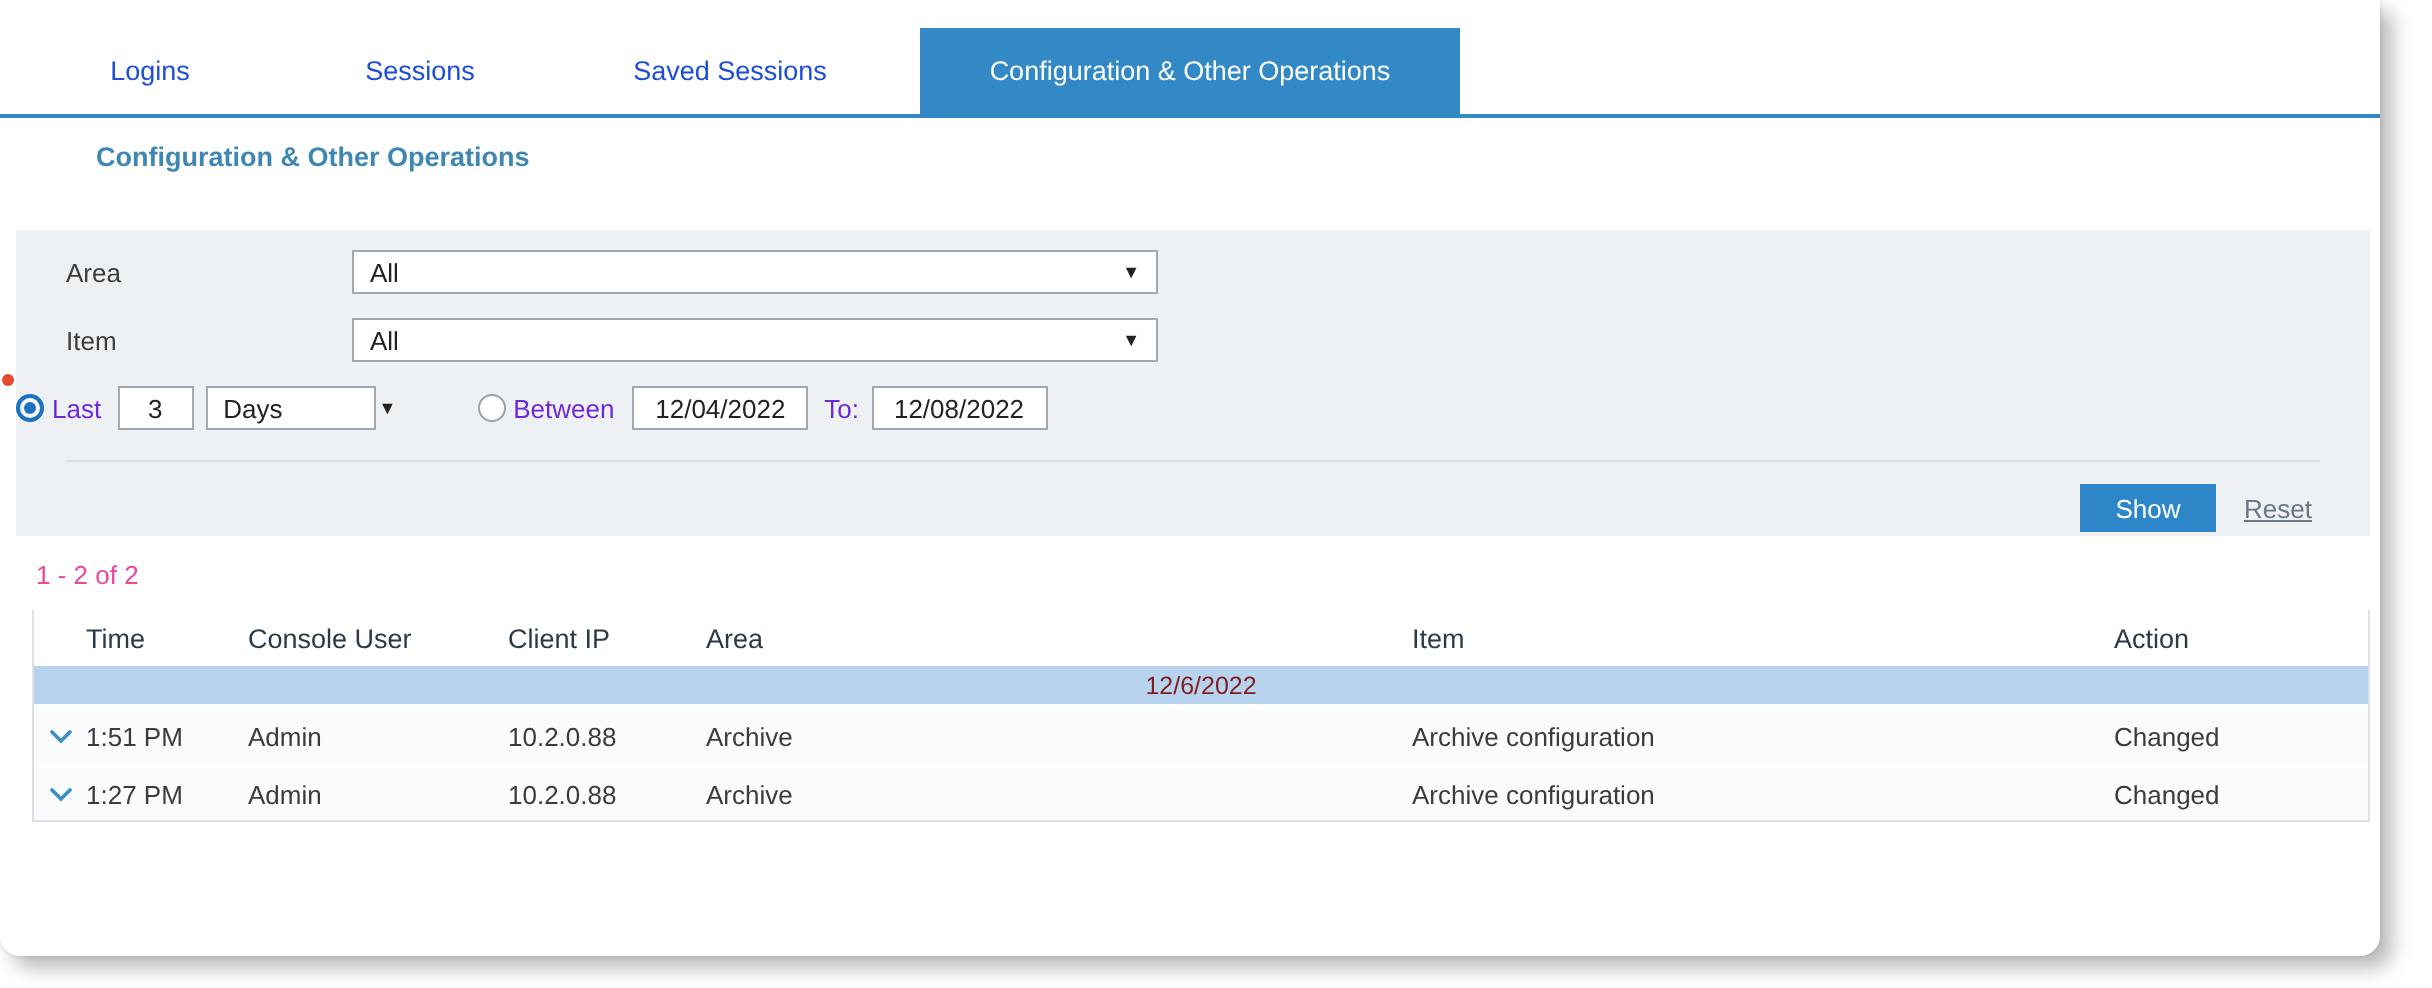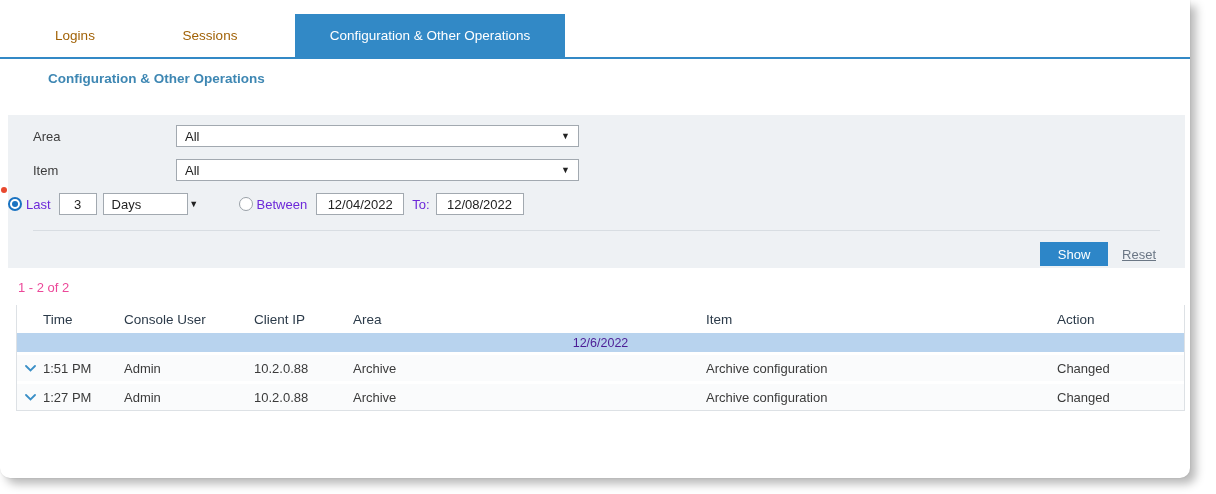--- a/index.html
+++ b/index.html
@@ -3,21 +3,21 @@
 <meta charset="utf-8">
 <style>
   html,body{margin:0;padding:0;background:#fff;width:1216px;height:494px;overflow:hidden;
     font-family:"Liberation Sans","DejaVu Sans",sans-serif;-webkit-font-smoothing:antialiased;}
   .card{position:absolute;left:0;top:0;width:1190px;height:478px;background:#fff;
     border-radius:0 0 10px 10px;box-shadow:6px 6px 10px rgba(0,0,0,.28), 0 0 2px rgba(0,0,0,.12);}
 
   
   .tabbar{position:absolute;left:0;top:14px;width:100%;height:43px;border-bottom:2px solid #3289c6;
     display:flex;align-items:stretch;}
-  .tab{display:flex;align-items:center;justify-content:center;color:#a16207;font-size:13.5px;
+  .tab{display:flex;align-items:center;justify-content:center;color:#1d4ed8;font-size:13.5px;
     cursor:pointer;}
   .tab.t0{width:80px;margin-left:35px;}
   .tab.t1{width:90px;margin-left:50px;}
   .tab.t2{width:110px;margin-left:55px;}
   .tab.active{background:#3289c6;color:#fff;width:270px;margin-left:40px;}
 
   .page-title{position:absolute;left:48px;top:71px;color:#3e87b3;font-size:13.5px;font-weight:bold;}
 
   
   .panel{position:absolute;left:8px;top:115px;width:1177px;height:153px;background:#eef1f4;}
@@ -43,36 +43,37 @@
   .actions{display:flex;align-items:center;justify-content:flex-end;margin-top:11px;padding-right:29px;margin-left:32px;}
   .btn-show{background:#2d86c8;color:#fff;border:none;width:68px;height:24px;font-size:13px;
     font-family:"Liberation Sans",sans-serif;cursor:pointer;}
   .link-reset{margin-left:14px;color:#6b7785;font-size:13px;text-decoration:underline;cursor:pointer;}
 
   
   .count{position:absolute;left:18px;top:280px;font-size:13px;color:#ec4899;}
   .table{position:absolute;left:16px;top:305px;width:1169px;border:1px solid #dde1e5;border-top:none;box-sizing:border-box;}
   .trow{display:grid;grid-template-columns:26px 81px 130px 99px 353px 351px 1fr;align-items:center;}
   .thead{height:28px;background:#fff;font-weight:normal;color:#2b3a49;font-size:13.5px;}
-  .daterow{height:19px;background:#b8d3ee;color:#4c1d95;font-size:12.5px;
+  .daterow{height:19px;background:#b8d3ee;color:#7f1d1d;font-size:12.5px;
     display:flex;align-items:center;justify-content:center;}
   .datarow{height:26px;background:#fafbfc;border-top:3px solid #fff;font-size:13px;color:#3b3b3b;}
   .cell{overflow:hidden;white-space:nowrap;}
   .chev{display:flex;align-items:center;justify-content:center;cursor:pointer;}
   .chev svg{display:block;}
   .red-dot{position:absolute;left:1px;top:187px;width:6px;height:6px;border-radius:50%;background:#e8492f;}
 </style>
 </head>
 <body>
 
 <div class="card">
 
   <div class="tabbar">
     <div class="tab t0">Logins</div>
     <div class="tab t1">Sessions</div>
+    <div class="tab t2">Saved Sessions</div>
     <div class="tab active">Configuration &amp; Other Operations</div>
   </div>
 
   <div class="page-title">Configuration &amp; Other Operations</div>
 
   <div class="panel">
 
     <div class="frow first">
       <div class="flabel">Area</div>
       <div class="selectbox wide">

